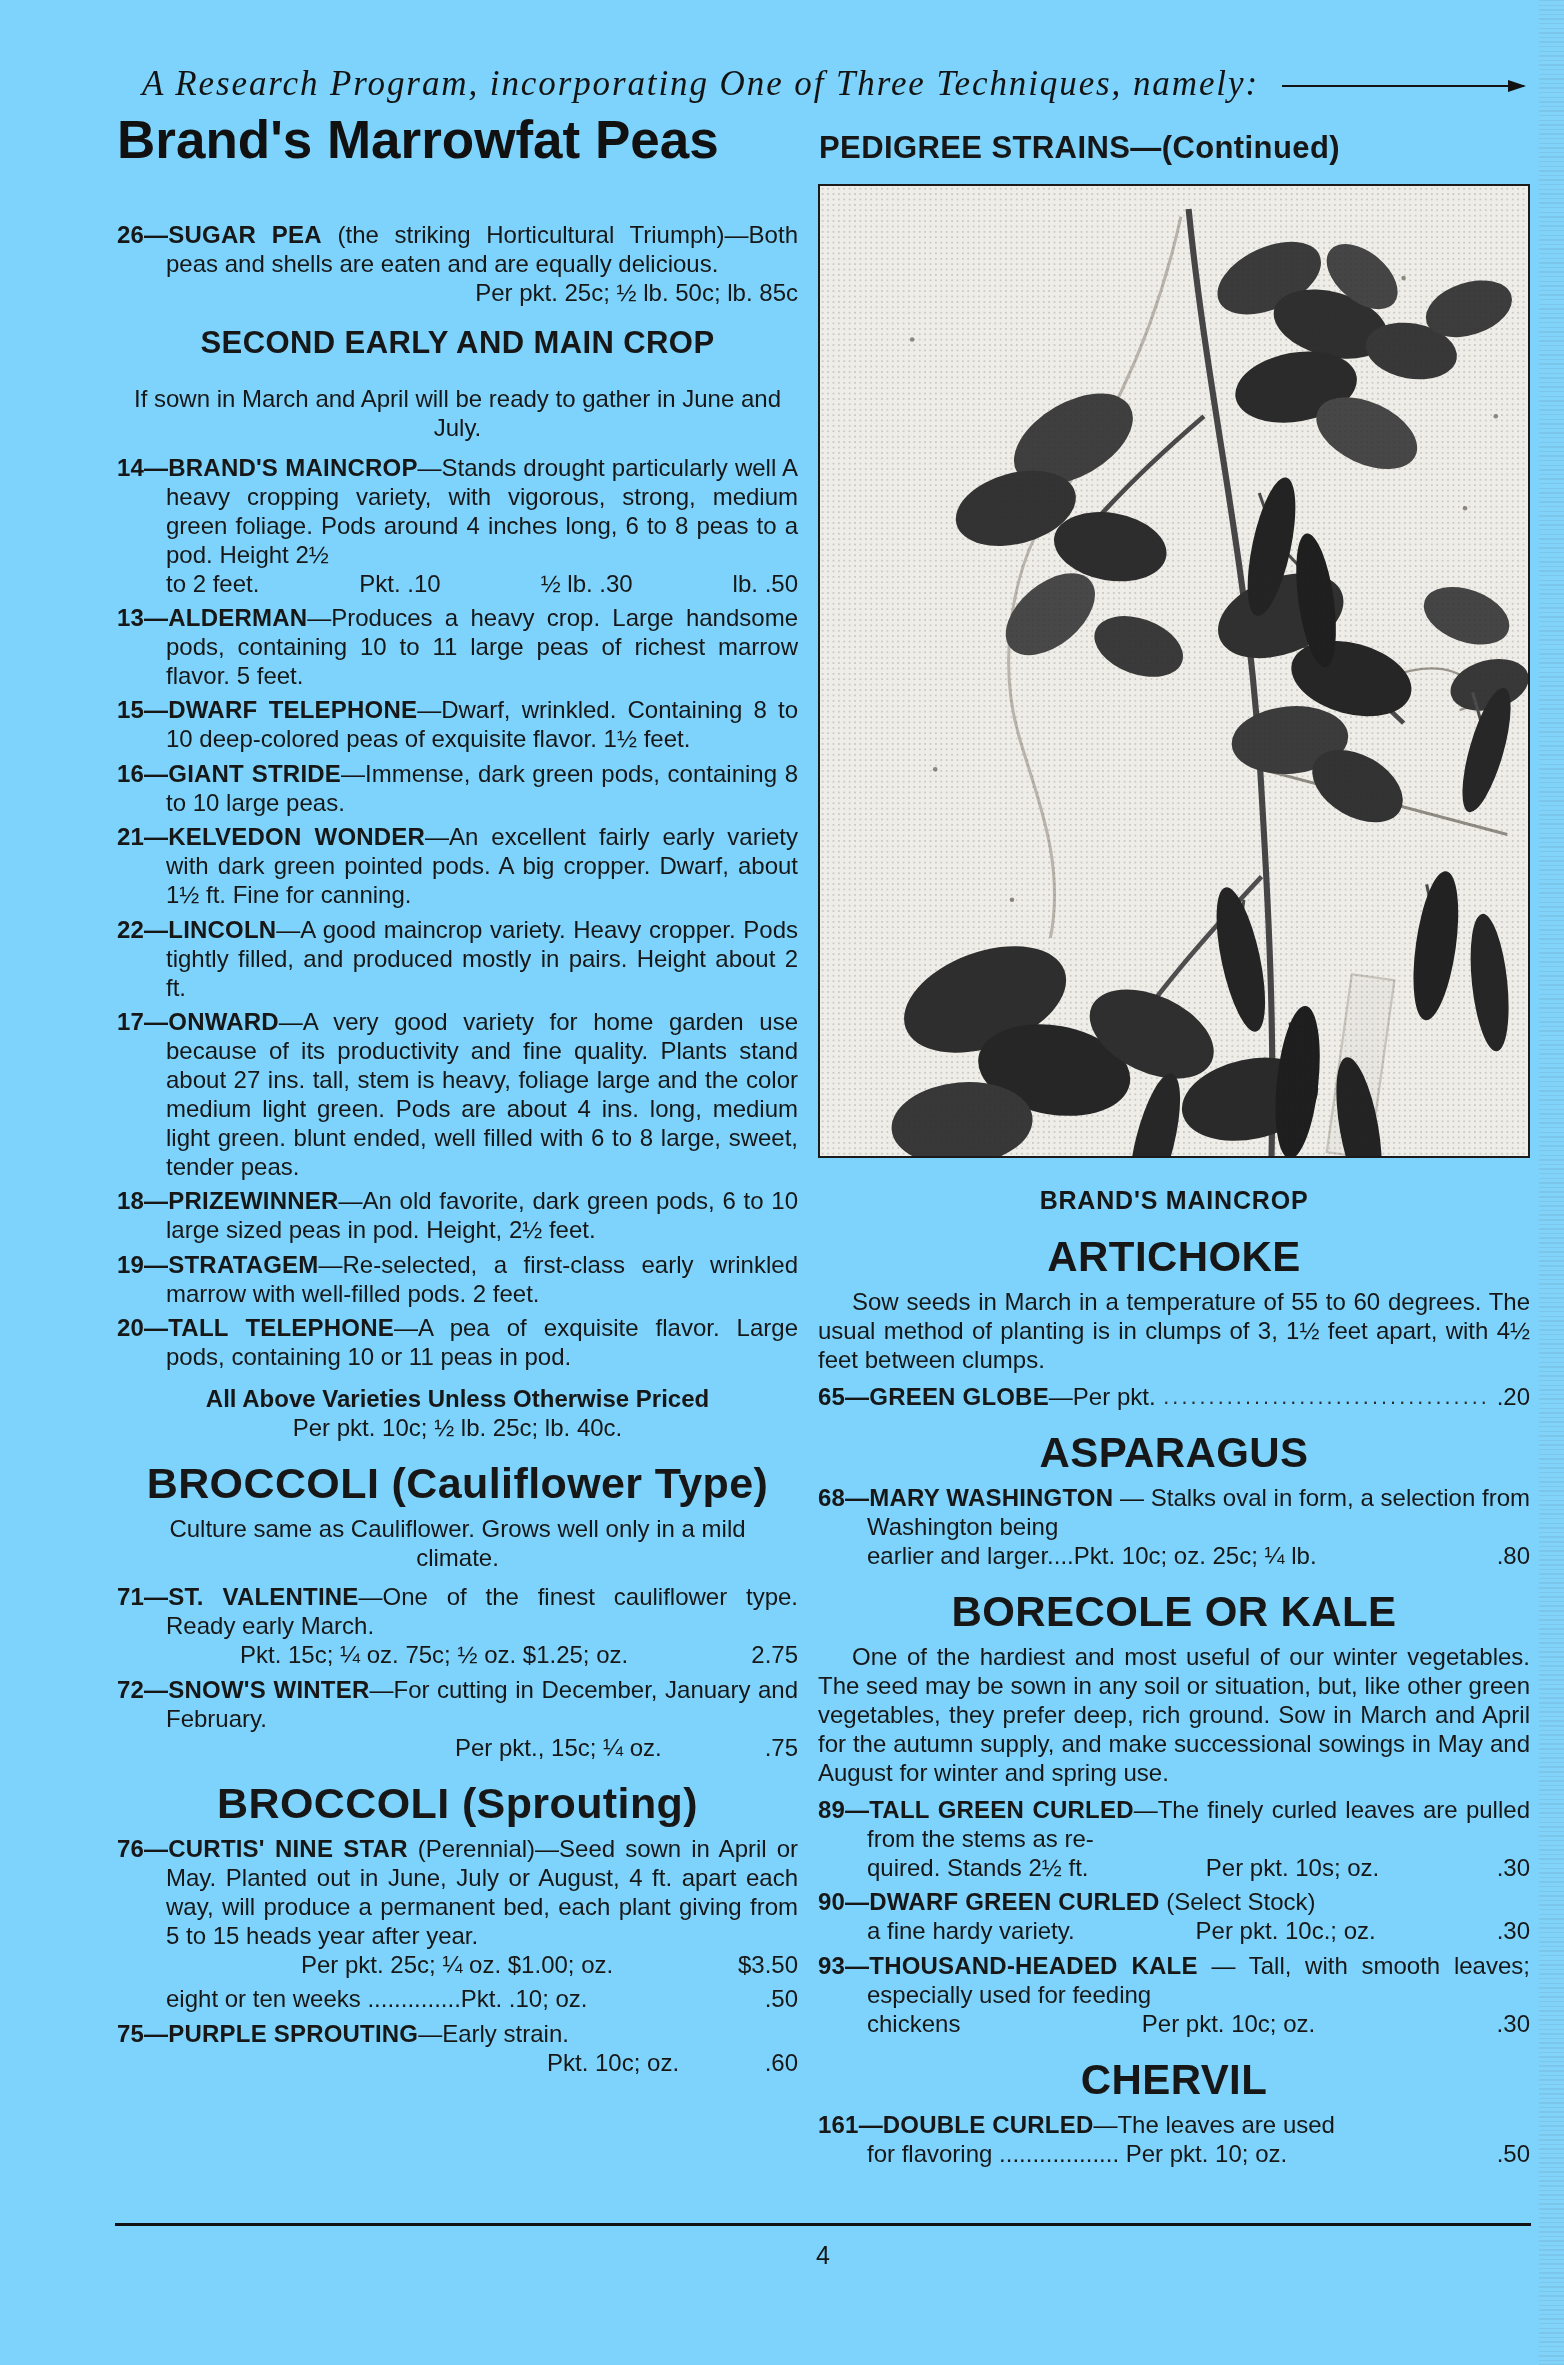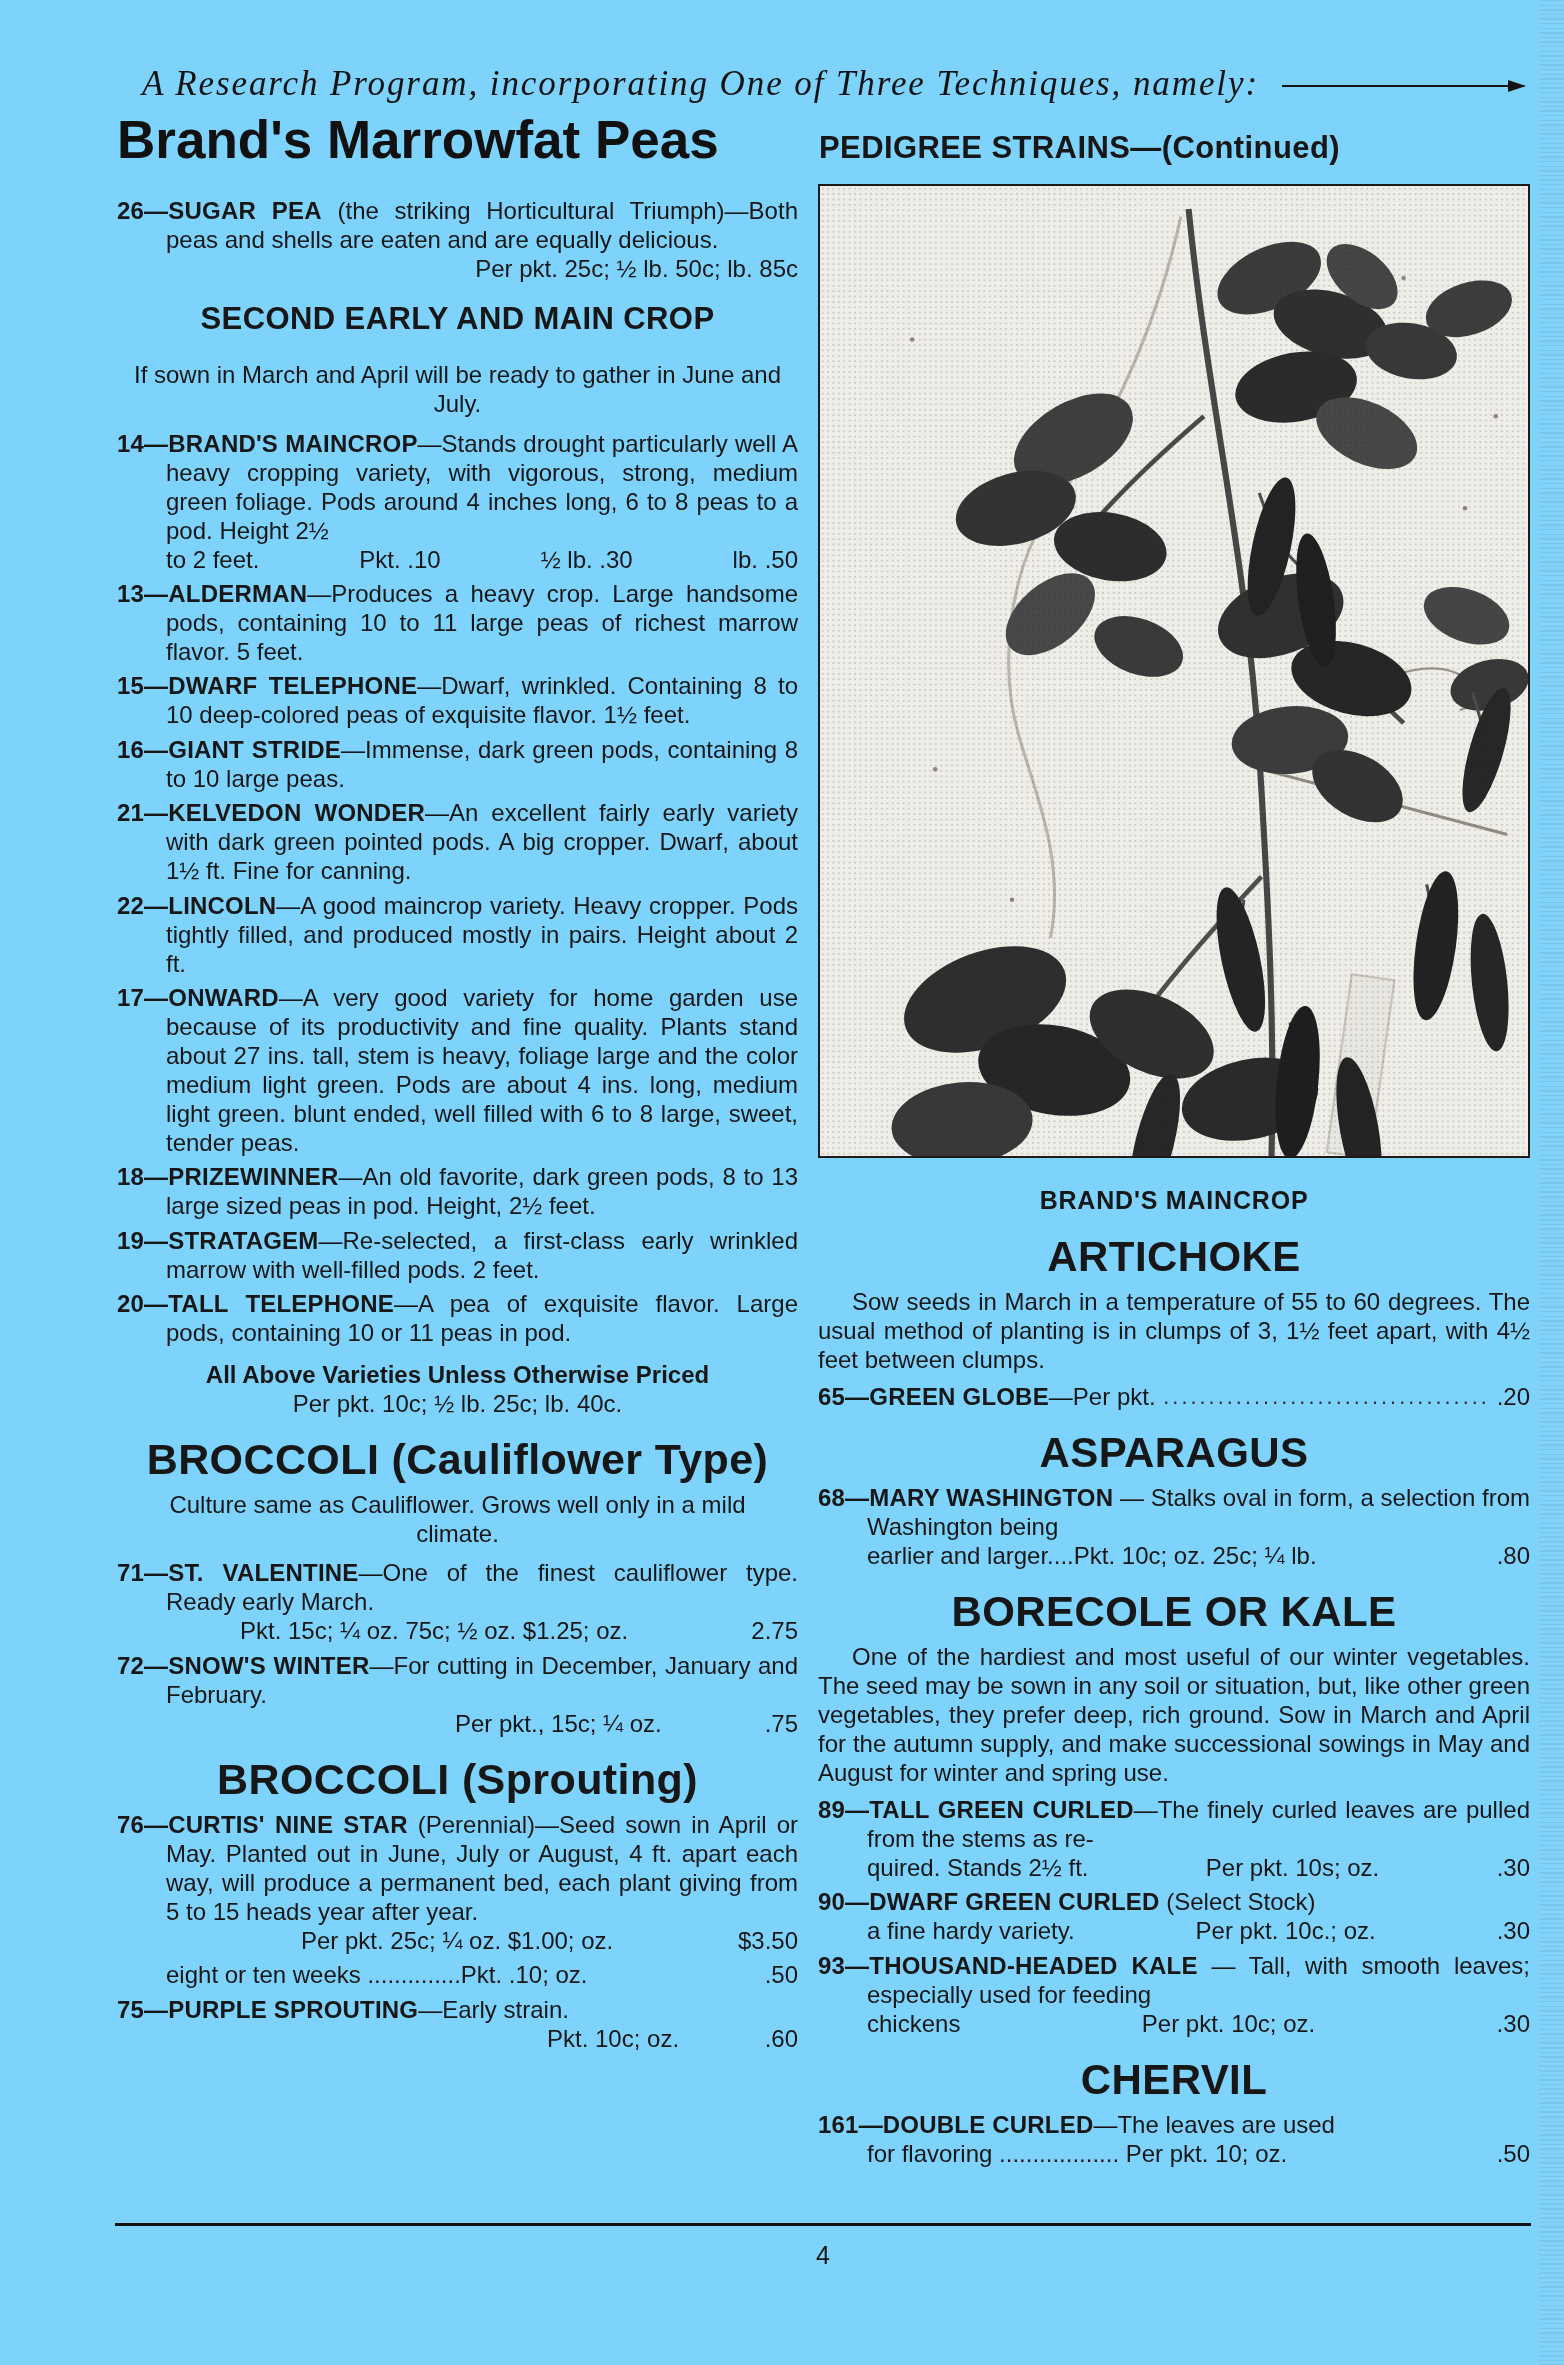--- a/index.html
+++ b/index.html
@@ -21,21 +21,21 @@
   }
   .mast-arrow{flex:1;min-width:92px;height:0;border-top:2.3px solid #121212;margin-left:23px;position:relative;top:2.3px;}
   .mast-arrow::after{
     content:"";position:absolute;right:-1.5px;top:-7px;width:0;height:0;
     border-left:18.4px solid #121212;border-top:6.1px solid transparent;border-bottom:6.1px solid transparent;
   }
   .main-title{position:absolute;left:117px;top:109px;margin:0;font-size:53px;font-weight:bold;letter-spacing:0px;color:#111;}
   .pedigree-head{position:absolute;left:819px;top:130px;width:712px;font-size:31px;font-weight:bold;letter-spacing:0.4px;}
 
   .col{position:absolute;font-size:24px;line-height:29px;text-align:justify;}
-  .col-left{left:117px;top:196px;width:681px;}
+  .col-left{left:117px;top:220px;width:681px;}
   .col-right{left:818px;top:184px;width:712px;}
 
   .entry{margin:0 0 5.4px;}
   .entry p{margin:0;padding-left:49px;text-indent:-49px;}
   .ehead{font-weight:bold;letter-spacing:0.2px;}
 
   .price-row{display:flex;justify-content:space-between;line-height:29px;margin:0 0 5.4px;}
   .pr-right{justify-content:flex-end;text-align:right;}
   .pl64{padding-left:49px;} .pl160{padding-left:123px;} .pl240{padding-left:184px;gap:18px;}
   .pl440{padding-left:338px;} .pl560{padding-left:430px;}
@@ -118,21 +118,21 @@
 
     <div class="entry">
       <p><b class="ehead">22—LINCOLN</b><span>—A good maincrop variety.  Heavy cropper.  Pods tightly filled, and produced mostly in pairs.  Height about 2 ft.</span></p>
     </div>
 
     <div class="entry">
       <p><b class="ehead">17—ONWARD</b><span>—A very good variety for home garden use because of its productivity and fine quality.  Plants stand about 27 ins. tall, stem is heavy, foliage large and the color medium light green.  Pods are about 4 ins. long, medium light green. blunt ended, well filled with 6 to 8 large, sweet, tender peas.</span></p>
     </div>
 
     <div class="entry">
-      <p><b class="ehead">18—PRIZEWINNER</b><span>—An old favorite, dark green pods, 8 to 13 large sized peas in pod.  Height, 2½ feet.</span></p>
+      <p><b class="ehead">18—PRIZEWINNER</b><span>—An old favorite, dark green pods, 6 to 10 large sized peas in pod.  Height, 2½ feet.</span></p>
     </div>
 
     <div class="entry">
       <p><b class="ehead">19—STRATAGEM</b><span>—Re-selected, a first-class early wrinkled marrow with well-filled pods.  2 feet.</span></p>
     </div>
 
     <div class="entry">
       <p><b class="ehead">20—TALL TELEPHONE</b><span>—A pea of exquisite flavor.  Large pods, containing 10 or 11 peas in pod.</span></p>
     </div>
 

